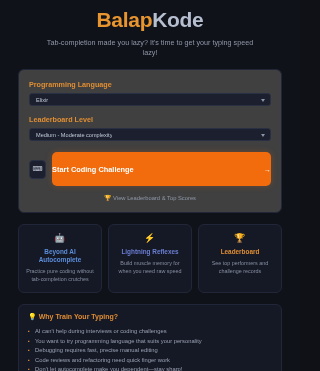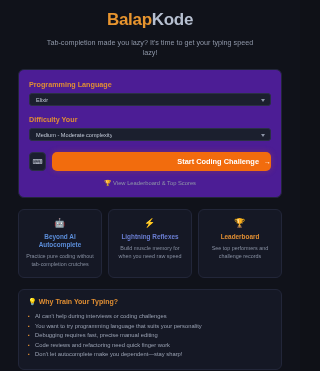--- a/index.html
+++ b/index.html
@@ -13,36 +13,36 @@
     width: 300px; height: 371px;
     background: #10121a;
     padding: 0 18px;
     display: flex; flex-direction: column;
     align-items: stretch;
   }
 
   
   .header { text-align: center; padding-top: 8px; }
   .title {
-    font-size: 17px; font-weight: bold; letter-spacing: -0.3px;
+    font-size: 21px; font-weight: bold; letter-spacing: -0.3px;
     line-height: 24px;
   }
   .title .part-a { color: #e8952f; }
   .title .part-b { color: #b6bfd0; }
   .subtitle {
     margin-top: 6px;
     font-size: 7.2px; line-height: 10px;
     color: #8f97a8;
     padding: 0 22px;
   }
 
   
   .panel {
     margin-top: 11px;
-    background: #4c1d95;
+    background: #404040;
     border: 1px solid #21real;
     border: 1px solid #222639;
     border-radius: 6px;
     padding: 10px 10px 11px 10px;
   }
   .field-label {
     font-size: 7.2px; font-weight: bold; color: #e08e33;
     margin-bottom: 4px;
   }
   .select {
@@ -72,24 +72,24 @@
   }
   .icon-btn {
     width: 17px; height: 19px; flex: 0 0 17px;
     background: #1b1f2e;
     border: 1px solid #2a3044;
     border-radius: 4px;
     display: flex; align-items: center; justify-content: center;
     font-size: 7px; color: #c9cfdb;
   }
   .start-btn {
-    flex: 1; height: 19px;
+    flex: 1; height: 34px;
     background: #f26c0d;
     border-radius: 5px;
-    display: flex; align-items: center; justify-content: flex-end;
+    display: flex; align-items: center; justify-content: space-between;
     gap: 5px;
     color: #ffffff; font-size: 7.4px; font-weight: bold;
     box-shadow: 0 0 6px rgba(242,108,13,0.25);
   }
   .start-btn .arrow { font-size: 7px; }
 
   .leader-link {
     margin-top: 8px;
     text-align: center;
     font-size: 5.8px; color: #8f97a8;
@@ -165,21 +165,21 @@
 
   <div class="panel">
     <div class="field-label">Programming Language</div>
     <div class="select">
       <span class="value">Elixir</span>
       <span class="caret"></span>
     </div>
 
     <div class="field-gap"></div>
 
-    <div class="field-label">Difficulty Your</div>
+    <div class="field-label">Leaderboard Level</div>
     <div class="select">
       <span class="value">Medium - Moderate complexity</span>
       <span class="caret"></span>
     </div>
 
     <div class="cta-row">
       <div class="icon-btn">
         <span>⌨</span>
       </div>
       <div class="start-btn">

